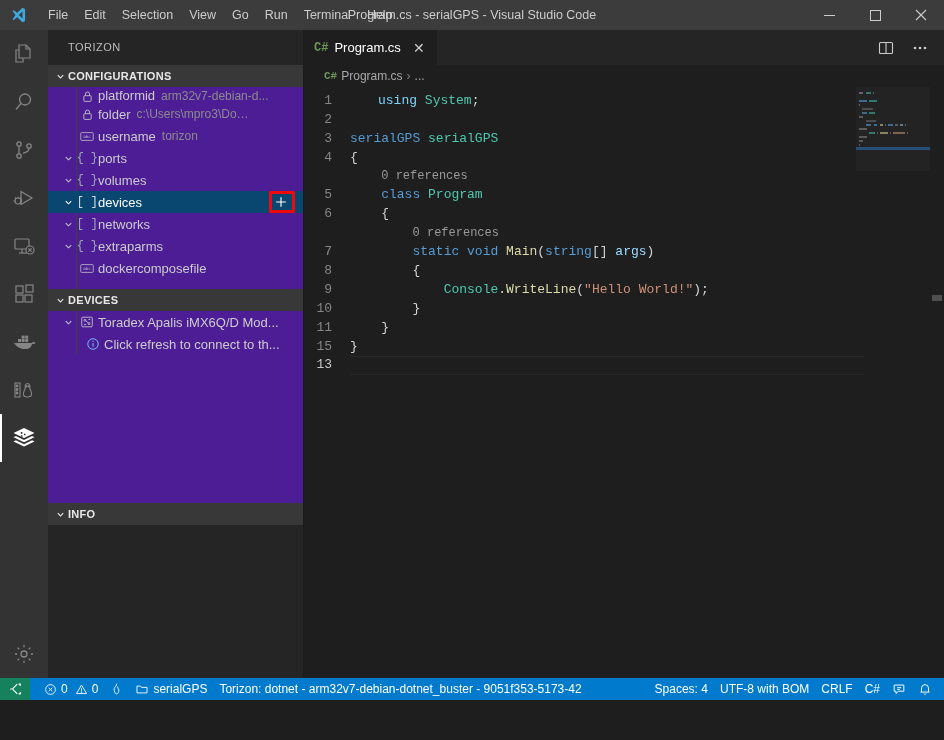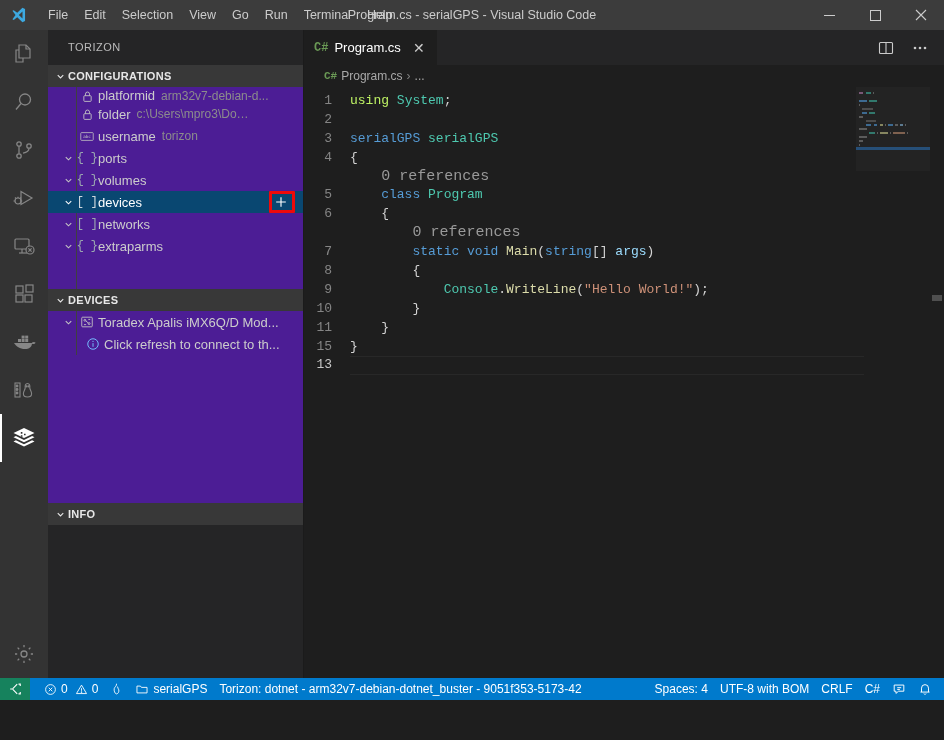--- a/index.html
+++ b/index.html
@@ -111,23 +111,23 @@
 
   .editor-area { flex: 1 1 auto; position: relative; overflow: hidden; background: #1e1e1e; }
   .code-wrap { position: relative; height: 100%; font-family: "Liberation Mono", monospace; font-size: 13px; }
   .code-line { display: flex; height: 18.9px; align-items: center; white-space: pre; }
   .ln {
     width: 46px; flex: 0 0 46px; text-align: right; padding-right: 18px;
     color: #858585; font-size: 13px; font-family: "Liberation Mono", monospace;
   }
   .ln.cur { color: #c6c6c6; }
   .code-text { color: #d4d4d4; white-space: pre; }
-  .codelens { color: #999999; font-size: 15px; font-style: normal; }
+  .codelens { color: #999999; font-size: 12px; font-style: normal; }
   .kw    { color: #569cd6; }
-  .kwp   { color: #bef264; }
+  .kwp   { color: #7dd3fc; margin-left: 28px; }
   .type  { color: #4ec9b0; }
   .fn    { color: #dcdcaa; }
   .str   { color: #ce9178; }
   .var   { color: #9cdcfe; }
   .plain { color: #d4d4d4; }
   .cls   { color: #4ec9b0; }
   .current-line-border {
     position: absolute; left: 46px; right: 80px; height: 19px;
     border-top: 1px solid #282828; border-bottom: 1px solid #282828;
   }
@@ -386,20 +386,30 @@
           <span class="indent" style="width:12px"></span>
           <span class="twisty-cell">
             <svg width="11" height="11" viewBox="0 0 16 16" fill="none" stroke="#c5c5c5" stroke-width="1.5">
                 <path d="M4 6l4 4 4-4"></path>
               </svg>
           </span>
           <span class="glyph-cell brace">{ }</span>
           <span class="node-label">extraparms</span>
         </div>
 
+        <div class="tree-row">
+          <span class="indent" style="width:28px"></span>
+          <span class="glyph-cell">
+            <svg width="14" height="11" viewBox="0 0 18 12" fill="none" stroke="#c5c5c5" stroke-width="1">
+              <rect x="1" y="1" width="16" height="10" rx="1"></rect>
+              <text x="9" y="8.4" font-size="5.4" fill="#c5c5c5" stroke="none" text-anchor="middle" font-family="monospace">abc</text>
+            </svg>
+          </span>
+          <span class="node-label">dockercomposefile</span>
+        </div>
       </div>
 
       <div class="section-header">
         <span class="twisty">
           <svg width="11" height="11" viewBox="0 0 16 16" fill="none" stroke="#e7e7e7" stroke-width="1.6">
               <path d="M4 6l4 4 4-4"></path>
             </svg>
         </span>
         <span>DEVICES</span>
       </div>

